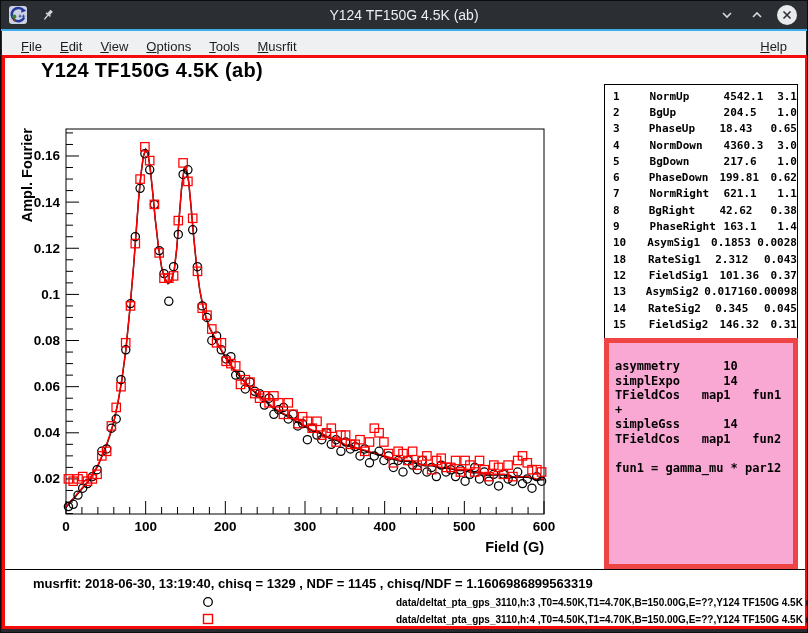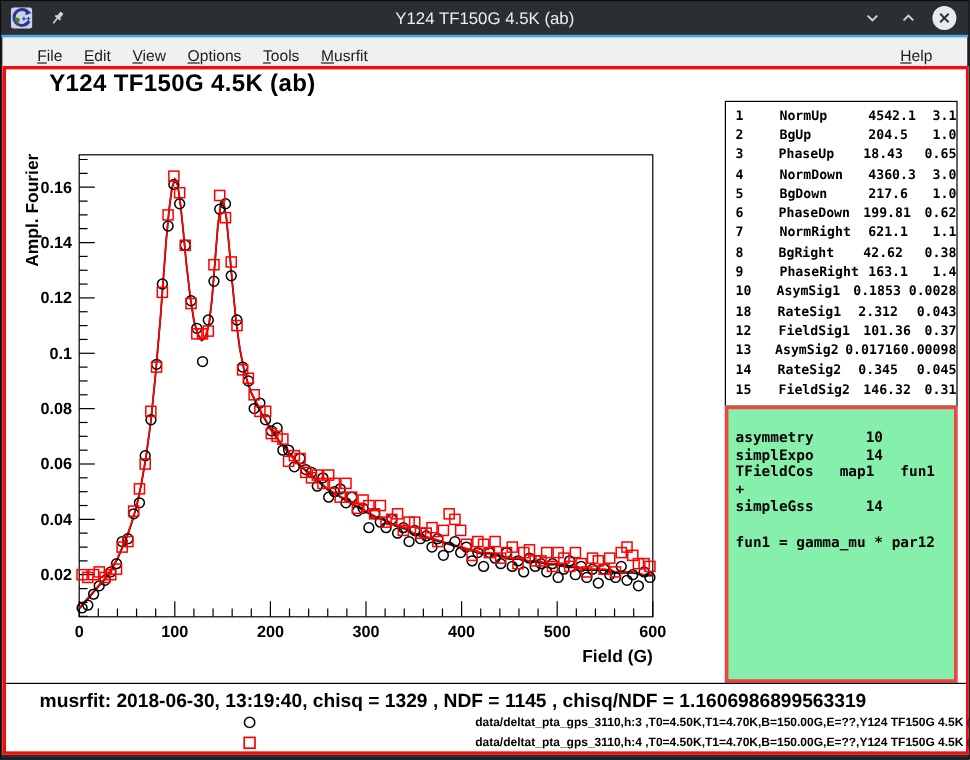--- a/index.html
+++ b/index.html
@@ -10,46 +10,46 @@
   .titlebar { position:absolute; top:0; left:0; right:0; height:28px; background:#2b2f34; display:flex; align-items:center; }
   .titlebar .appicon { width:18px; height:18px; margin-left:8px; }
   .titlebar .pin { width:14px; height:14px; margin-left:14px; opacity:.9; }
   .title-text { position:absolute; left:0; right:0; text-align:center; color:#eceef0; font-size:14px; pointer-events:none; }
   .win-controls { margin-left:auto; display:flex; align-items:center; gap:10px; padding-right:10px; }
   .win-btn { width:20px; height:20px; display:flex; align-items:center; justify-content:center; }
   .close-btn { width:20px; height:20px; border-radius:50%; background:#e9eaeb; display:flex; align-items:center; justify-content:center; }
   .accent-line { position:absolute; top:28px; left:0; right:0; height:2px; background:#3daee9; }
 
   
-  .menubar { position:absolute; top:30px; left:1px; right:1px; height:31px; background:#eff0f1; display:flex; align-items:center; padding:0 20px; box-sizing:border-box; }
+  .menubar { position:absolute; top:30px; left:1px; right:1px; height:31px; background:#eff0f1; display:flex; align-items:center; padding:0 10px; box-sizing:border-box; }
   .menuitem { font-size:13px; color:#1b1e20; padding:0 9px; line-height:24px; }
   .menuitem .u { text-decoration:underline; }
   .menu-help { margin-left:auto; }
 
   
   .canvas { position:absolute; top:54px; left:1px; width:806px; height:574px; background:#ffffff; border:3px solid #f40c0c; box-sizing:border-box; }
   .main-pane { position:absolute; left:0; top:0; width:800px; height:511px; background:#fff; }
   .pane-divider { position:absolute; left:0; top:511px; width:800px; height:1px; background:#000; }
   .bottom-pane { position:absolute; left:0; top:512px; width:800px; height:56px; background:#fff; }
 
   .plot-title { position:absolute; left:36px; top:1px; font-size:20px; font-weight:bold; color:#000; letter-spacing:.3px; }
   #plot-svg { position:absolute; left:0; top:0; }
 
   
   .params-box { position:absolute; left:599px; top:26px; width:194px; height:255px; border:1px solid #000; box-sizing:border-box; background:#fff; padding:3px 0 0 8px; }
   .param-row { display:flex; height:16.3px; align-items:center; font-family:"DejaVu Sans Mono",monospace; font-size:11px; font-weight:bold; color:#000; white-space:pre; }
   .param-row .c-num { width:18px; }
   .param-row .c-name { width:76px;margin-left:19px; }
   .param-row .c-val { width:55px; }
 
-  .theory-box { position:absolute; left:599px; top:280px; width:194px; height:231px; border:3px solid #ef4444; box-sizing:border-box; background:#86efac; padding:16px 0 0 6px; }
+  .theory-box { position:absolute; left:599px; top:280px; width:194px; height:231px; border:5px solid #ef4444; box-sizing:border-box; background:#f9a8d4; padding:16px 0 0 6px; }
   .theory-line { font-family:"DejaVu Sans Mono",monospace; font-size:12px; font-weight:bold; color:#000; line-height:14.6px; white-space:pre; min-height:14.6px; }
 
   
-  .status-line { position:absolute; left:28px; top:6px; font-size:16px; font-weight:bold; color:#000; }
+  .status-line { position:absolute; left:28px; top:6px; font-size:13px; font-weight:bold; color:#000; }
   .legend-row { position:absolute; left:0; width:800px; height:12px; }
   .legend-row .marker { position:absolute; left:197px; top:0; width:12px; height:12px; }
   .legend-row .lbl { position:absolute; left:391px; top:1px; font-size:10px; font-weight:bold; color:#000; white-space:nowrap; }
 </style>
 </head>
 <body>
 
 <div class="window">
 
   <div class="titlebar">
@@ -411,20 +411,21 @@
           <div class="param-row"><span class="c-num">13</span><span class="c-name">AsymSig2</span><span class="c-val">0.01716</span><span class="c-err">0.00098</span></div>
           <div class="param-row"><span class="c-num">14</span><span class="c-name">RateSig2</span><span class="c-val">0.345</span><span class="c-err">0.045</span></div>
           <div class="param-row"><span class="c-num">15</span><span class="c-name">FieldSig2</span><span class="c-val">146.32</span><span class="c-err">0.31</span></div>
         </div>
       <div class="theory-box" id="theory-box">
           <div class="theory-line">asymmetry      10</div>
           <div class="theory-line">simplExpo      14</div>
           <div class="theory-line">TFieldCos   map1   fun1</div>
           <div class="theory-line">+</div>
           <div class="theory-line">simpleGss      14</div>
+          <div class="theory-line">TFieldCos   map1   fun2</div>
           <div class="theory-line"> </div>
           <div class="theory-line">fun1 = gamma_mu * par12</div>
         </div>
     </div>
 
     <div class="pane-divider"></div>
 
     <div class="bottom-pane">
       <div class="status-line">musrfit: 2018-06-30, 13:19:40, chisq = 1329 , NDF = 1145 , chisq/NDF = 1.1606986899563319</div>
       <div id="legend-rows">

